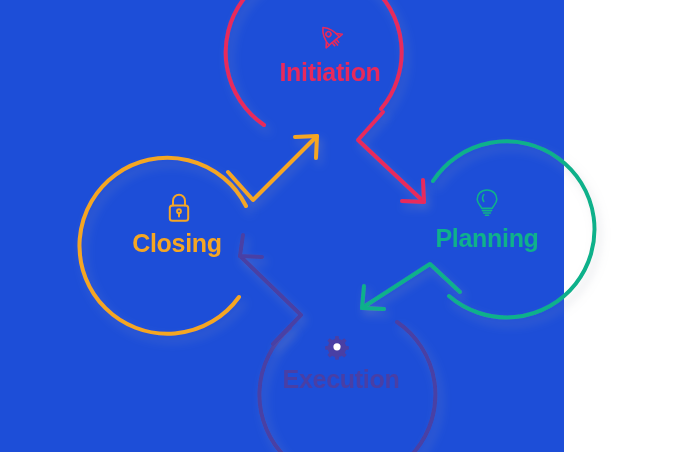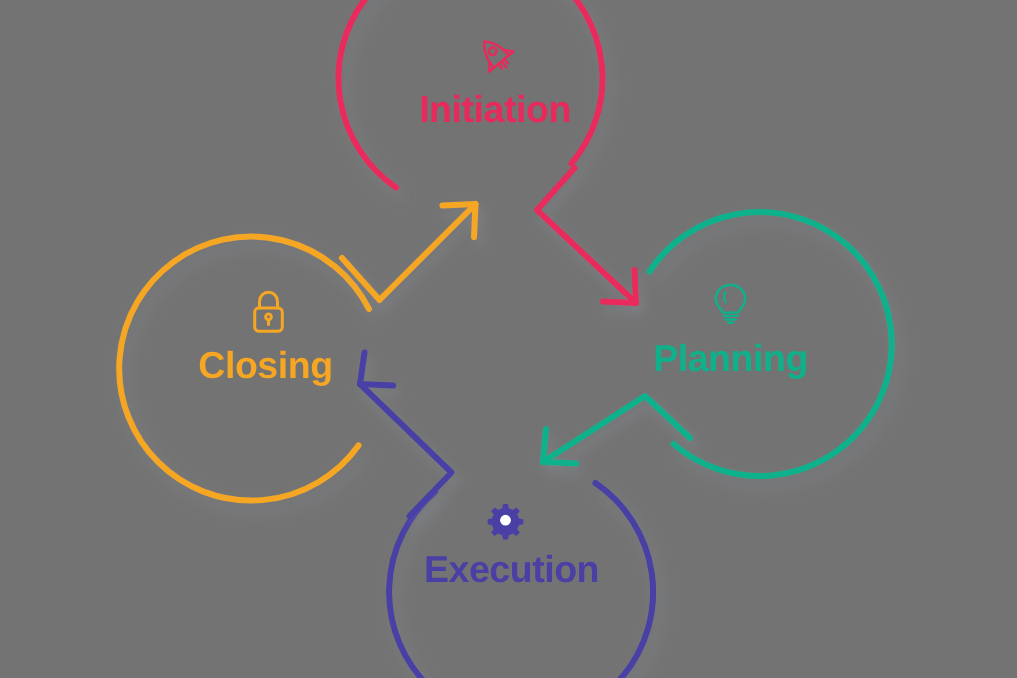--- a/index.html
+++ b/index.html
@@ -8,23 +8,23 @@
     background: #ffffff;
   }
   body {
     width: 678px;
     height: 452px;
     overflow: hidden;
     font-family: "Liberation Sans", sans-serif;
   }
   #stage {
     position: relative;
-    width: 678px;
+    width: 564px;
     height: 452px;
-    background: #737373;
+    background: #1d4ed8;
   }
   #diagram-svg {
     position: absolute;
     left: 0;
     top: 0;
     width: 678px;
     height: 452px;
   }
   .node-label {
     font-family: "Liberation Sans", sans-serif;

